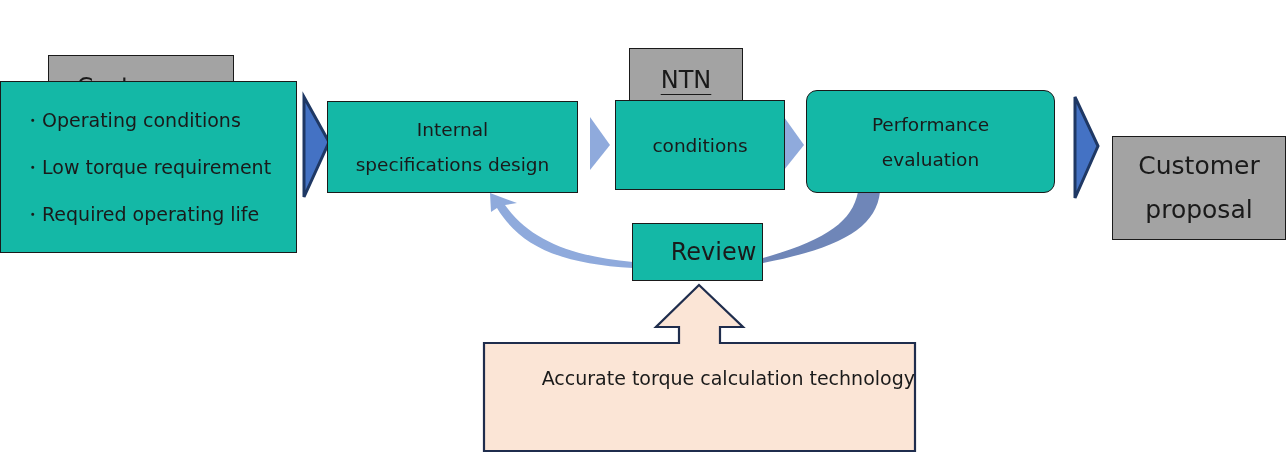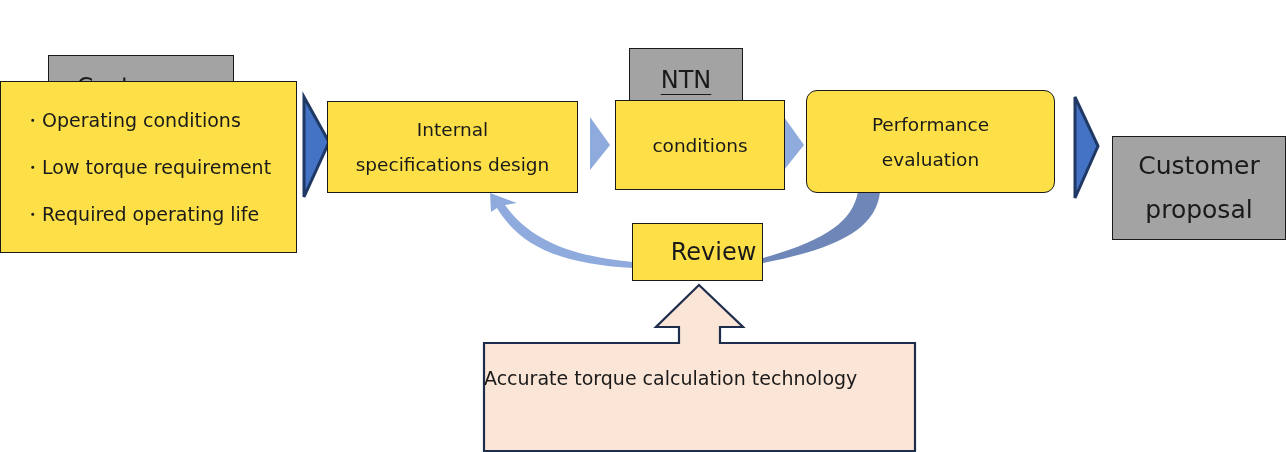--- a/index.html
+++ b/index.html
@@ -1,18 +1,18 @@
 <!DOCTYPE html>
 <html><head>
 <meta charset="utf-8">
 <style>
   html, body { margin:0; padding:0; background:#ffffff; }
   body { width:1286px; height:452px; position:relative; overflow:hidden;
          font-family:"DejaVu Sans", "Liberation Sans", sans-serif; color:#1a1a1a; }
-  .box { position:absolute; box-sizing:border-box; border:1.3px solid #1a1a1a; background:#fde047;
+  .box { position:absolute; box-sizing:border-box; border:1.3px solid #1a1a1a; background:#14b8a6;
          display:flex; flex-direction:column; align-items:center; justify-content:center; text-align:center; }
   .gray { background:#a3a3a3;margin-top:48px; }
   .header-label { font-size:24px; text-decoration:underline; text-underline-offset:6px; text-decoration-thickness:1px; }
   .step { font-size:18.5px; line-height:35px; }
   .bullets { align-items:flex-start; justify-content:space-around; padding:14px 0 14px 22px; font-size:19px; }
   .bullets div { line-height:26px; }
   .proposal { font-size:25px; line-height:44px; }
   .review { font-size:24px;padding-left:32px; }
   .note { font-size:19px; line-height:47px; }
   svg.overlay { position:absolute; left:0; top:0; }
@@ -69,15 +69,15 @@
 
 <div class="box gray proposal" style="left:1112px;top:88px;width:174px;height:104px;">
   <div>Customer</div>
   <div>proposal</div>
 </div>
 
 <div class="box review" style="left:632px;top:223px;width:131px;height:58px;">
   <span>Review</span>
 </div>
 
-<div class="note" style="position:absolute;left:484px;top:355px;width:431px;text-align:left;">
+<div class="note" style="position:absolute;left:484px;top:355px;width:431px;text-align:right;">
   <div>Accurate torque calculation technology</div>
 </div>
 
 </body></html>

